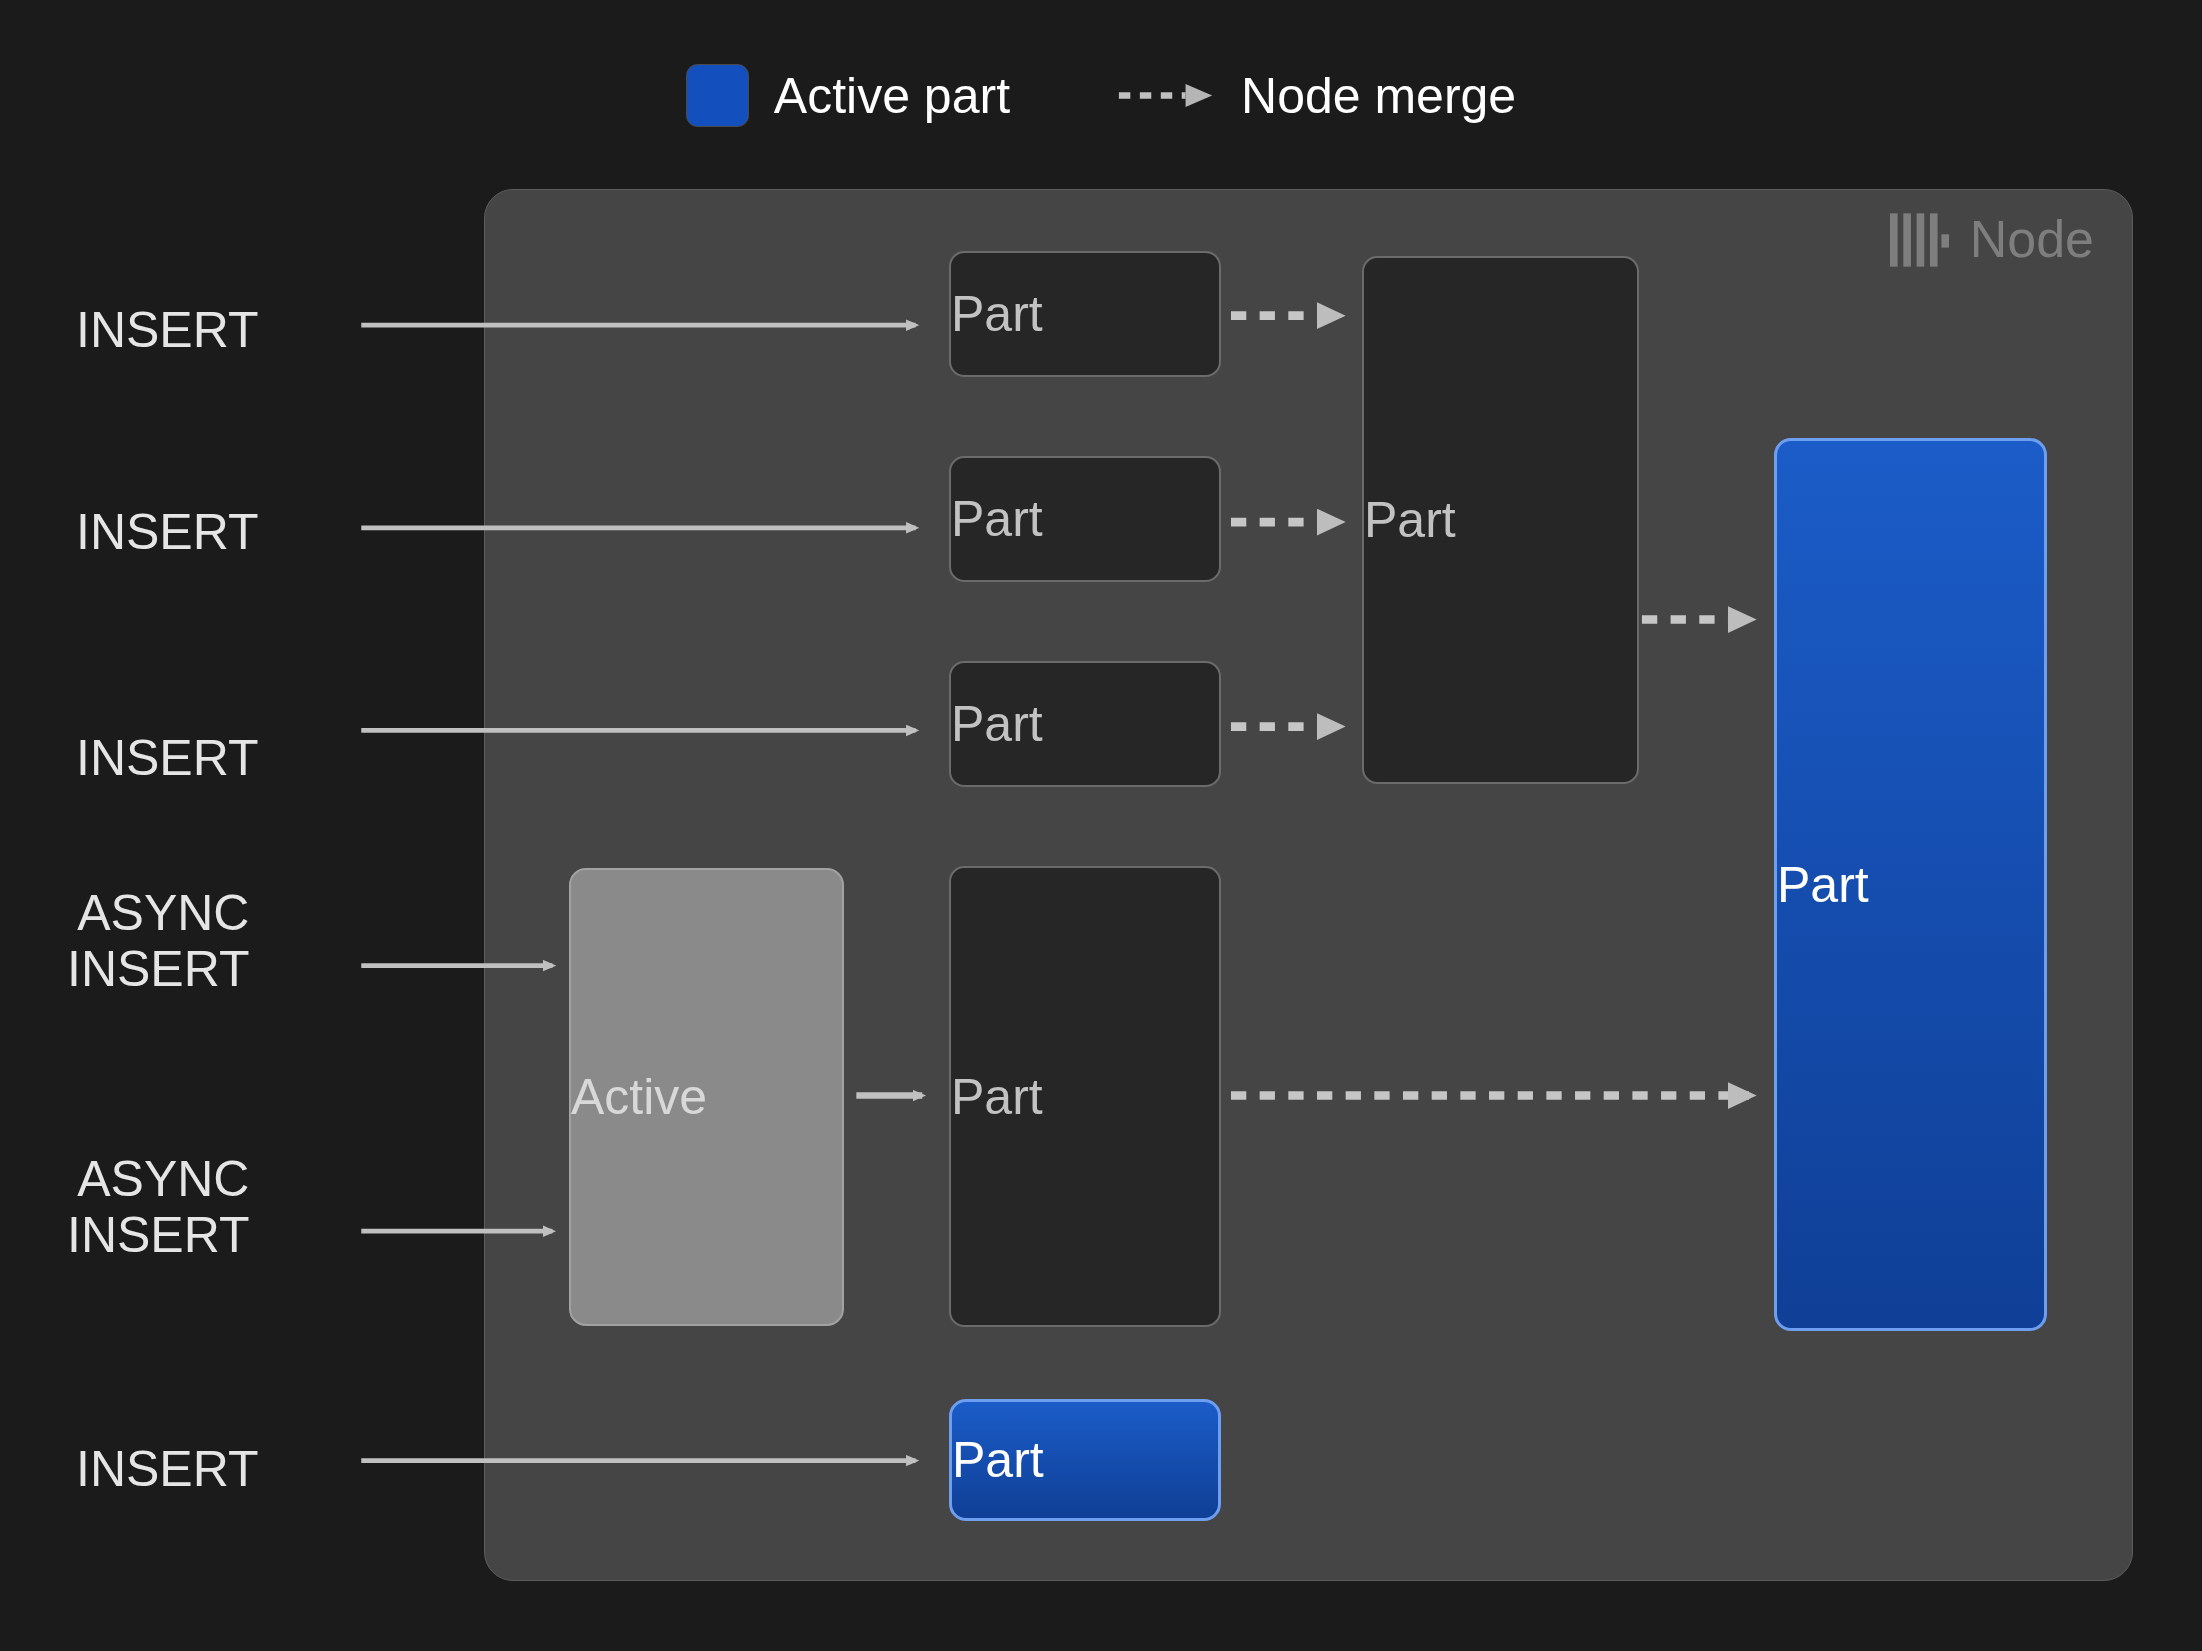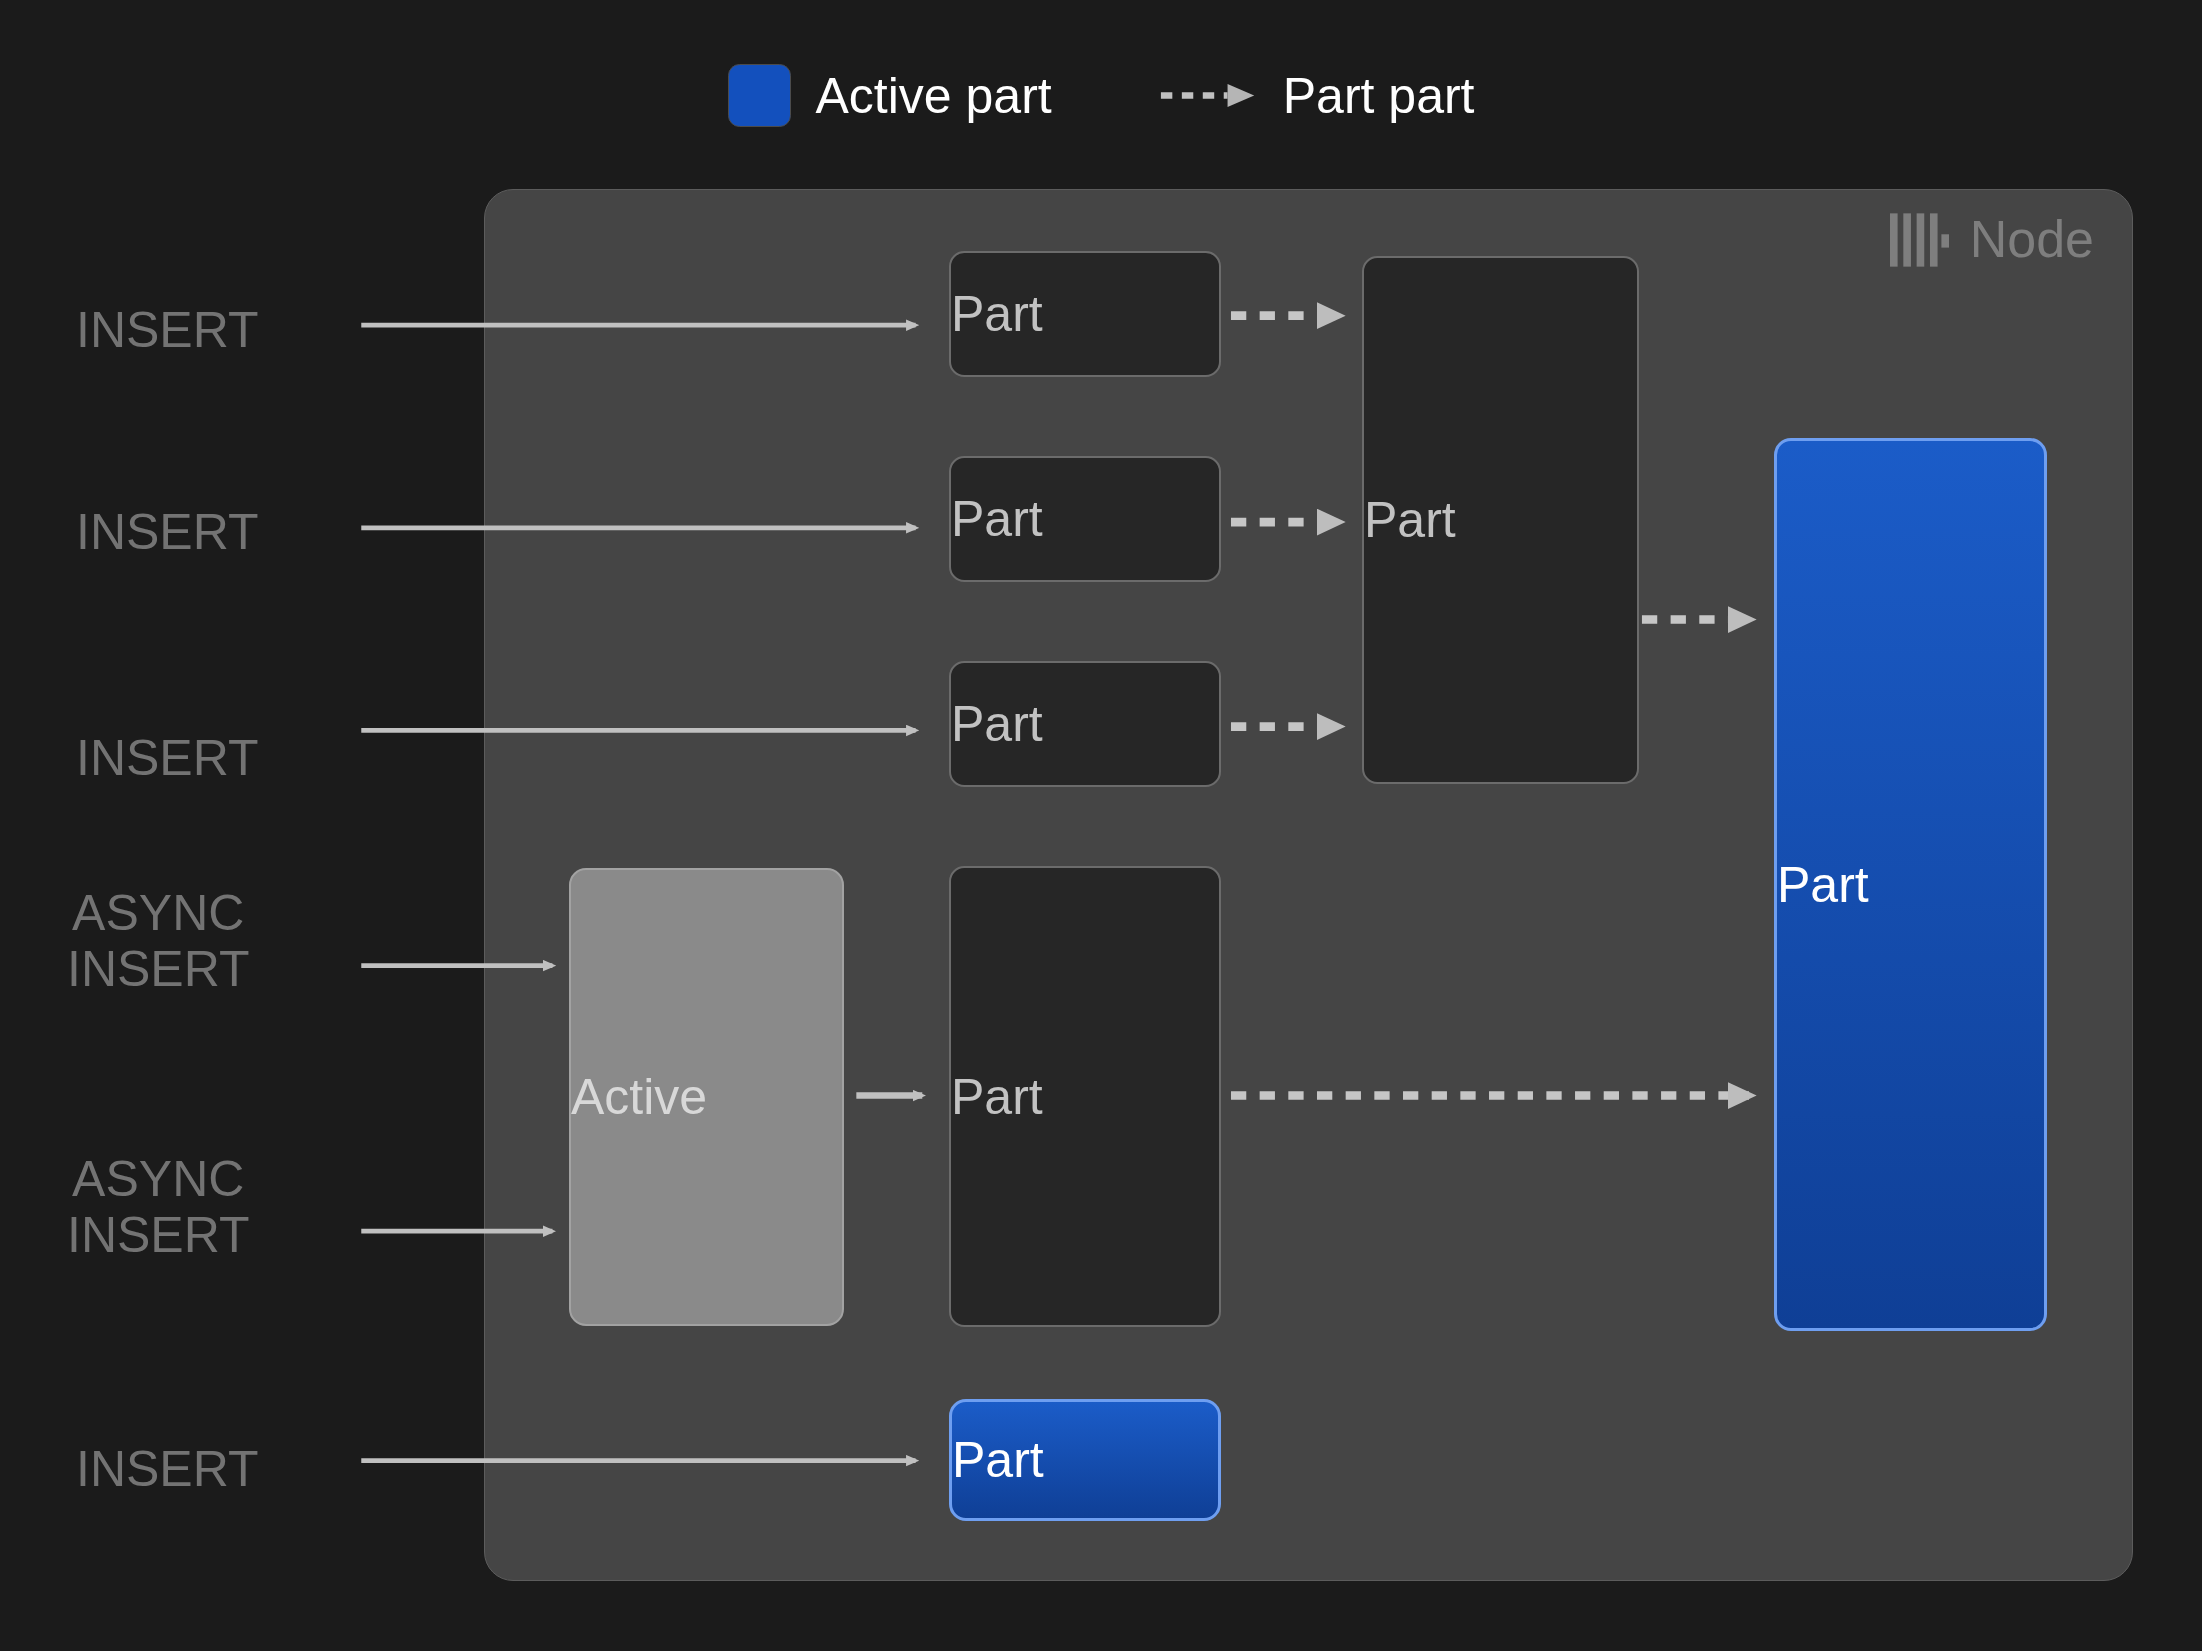--- a/index.html
+++ b/index.html
@@ -122,25 +122,25 @@
   .box.active {
     background: linear-gradient(180deg, #1b5cc8 0%, #0f3f96 100%);
     border: 3.8px solid #6e9ef0;
     border-radius: 17px;
   }
   .box.active .box-label { color: #ffffff; }
 
   
   .row-label {
     position: absolute;
-    color: #737373;
+    color: #e5e5e5;
     font-size: 50px;
     line-height: 1.12;
     white-space: pre-line;
-    text-align: center;
+    text-align: right;
   }
 
   
   #arrows {
     position: absolute;
     left: 0;
     top: 0;
     width: 2202px;
     height: 1652px;
     pointer-events: none;
@@ -155,21 +155,21 @@
   <div class="legend-item">
     <span class="legend-swatch active"></span>
     <span class="legend-label">Active part</span>
   </div>
 
   <div class="legend-item">
     <svg class="legend-merge-glyph" viewBox="0 0 104 30">
       <line x1="2" y1="15" x2="72" y2="15" stroke="#c0c0c0" stroke-width="7" stroke-dasharray="12 10" stroke-linecap="butt"></line>
       <polygon points="72,3 100,15 72,27" fill="#b5b5b5"></polygon>
     </svg>
-    <span class="legend-label">Part part</span>
+    <span class="legend-label">Node merge</span>
   </div>
 
 </div>
 
 <div class="row-label" style="left:76px; top:302px;">INSERT</div>
 <div class="row-label" style="left:76px; top:504px;">INSERT</div>
 <div class="row-label" style="left:76px; top:730px;">INSERT</div>
 <div class="row-label" style="left:67px; top:885px;">ASYNC
 INSERT</div>
 <div class="row-label" style="left:67px; top:1151px;">ASYNC

